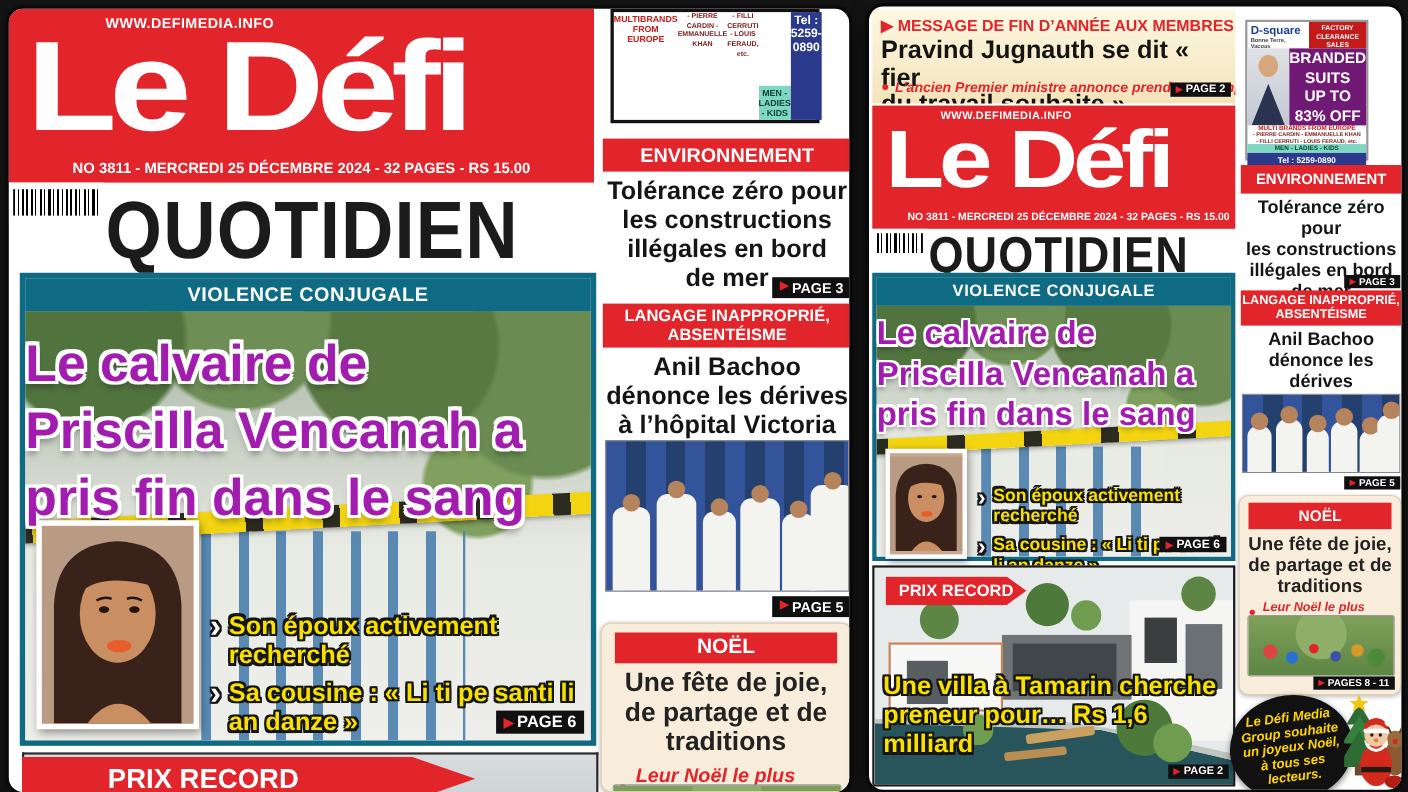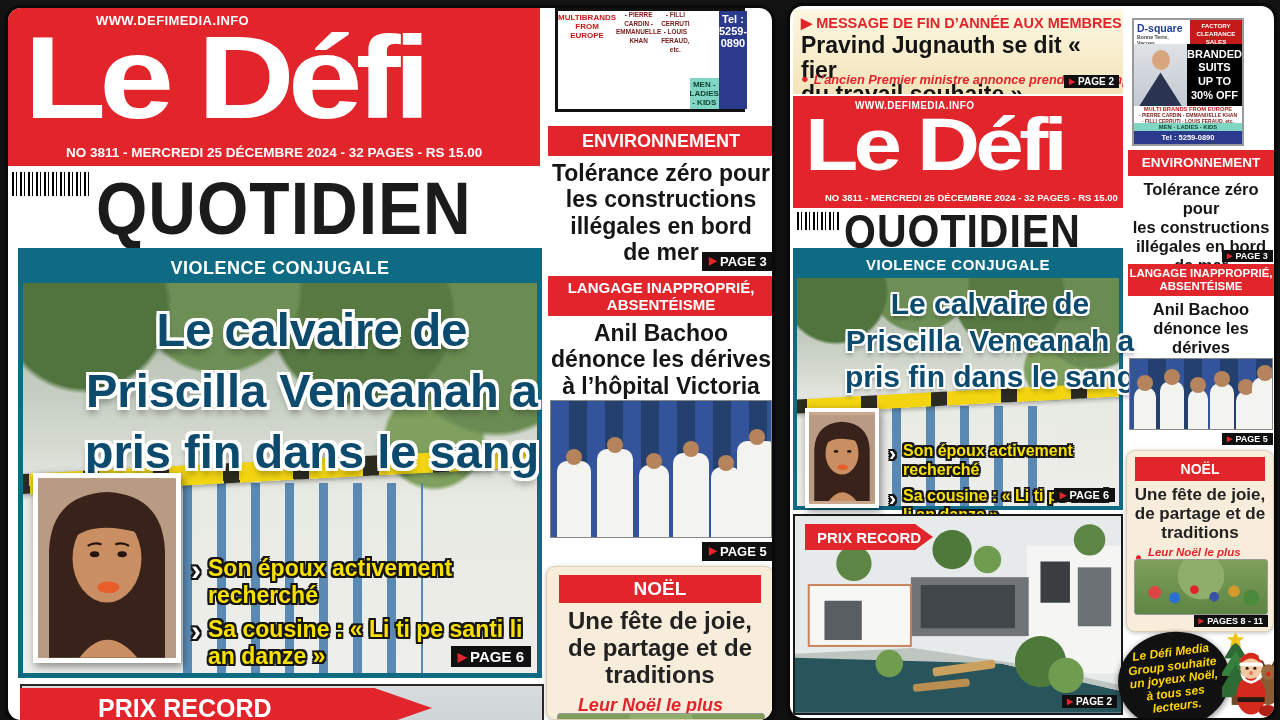--- a/index.html
+++ b/index.html
@@ -32,21 +32,21 @@
   .bars{width:100%;height:78%;background:repeating-linear-gradient(90deg,#000 0 2px,transparent 2px 4px,#000 4px 5px,transparent 5px 8px);}
 
   
   .red-label{position:absolute;background:#e2242b;color:#fff;font-weight:800;text-align:center;display:flex;flex-direction:column;justify-content:center;line-height:1.15;}
   .badge{position:absolute;background:#101010;color:#fff;font-weight:800;display:flex;align-items:center;gap:3px;padding:2px 7px;white-space:nowrap;}
   .badge .arr{color:#e2242b;font-size:.8em;line-height:1;}
   .kicker-band{position:absolute;left:0;top:0;right:0;background:#0f6a84;color:#ffffff;font-weight:800;text-align:center;letter-spacing:.5px;}
   .ow3{text-shadow:-3px -3px 0 #fff,0 -3px 0 #fff,3px -3px 0 #fff,-3px 0 0 #fff,3px 0 0 #fff,-3px 3px 0 #fff,0 3px 0 #fff,3px 3px 0 #fff,0 6px 7px rgba(0,0,0,.4);}
   .ow2{text-shadow:-2px -2px 0 #fff,0 -2px 0 #fff,2px -2px 0 #fff,-2px 0 0 #fff,2px 0 0 #fff,-2px 2px 0 #fff,0 2px 0 #fff,2px 2px 0 #fff,0 4px 5px rgba(0,0,0,.4);}
   .ob2{text-shadow:-2px -2px 0 #151515,0 -2px 0 #151515,2px -2px 0 #151515,-2px 0 0 #151515,2px 0 0 #151515,-2px 2px 0 #151515,0 2px 0 #151515,2px 2px 0 #151515;}
-  .headline-red{position:absolute;width:100%;text-align:center;font-weight:900;color:#0c4a6e;line-height:1.3;margin-left:32px;}
+  .headline-red{position:absolute;width:100%;font-weight:900;color:#a21caf;line-height:1.3;}
   .blk-head{position:absolute;text-align:center;font-weight:900;color:#151515;line-height:1.15;}
 
   
   .maincard{position:absolute;border:5px solid #0f6a84;background:#dfe3dc;}
   .mc-l{left:10px;top:240px;width:524px;height:430px;}
   .mc-r{left:3px;top:242px;width:330px;height:262px;border-width:4px;}
   .photo-house{position:absolute;left:0;right:0;bottom:0;overflow:hidden;
     background:
       radial-gradient(circle at 12% 6%,#51743f 0 14%,transparent 15%),
       radial-gradient(circle at 38% 2%,#6d8f55 0 16%,transparent 17%),
@@ -133,21 +133,21 @@
   .ad-r{position:absolute;left:342px;top:12px;width:112px;height:128px;border:2px solid #999;background:#fff;display:flex;flex-direction:column;font-weight:700;}
   .adr-top{display:flex;height:24px;}
   .adr-brand{width:56px;padding:2px 3px;}
   .adr-brand .bn{color:#1c3f94;font-weight:800;font-size:10.5px;}
   .adr-brand .bs{color:#444;font-size:5.2px;}
   .adr-fact{flex:1;background:#c41a1a;color:#fff;font-size:6.2px;text-align:center;line-height:1.25;padding-top:2px;font-weight:800;}
   .adr-body{display:flex;height:70px;}
   .adr-man{width:58px;background:linear-gradient(#dfe2e6,#c3c9d2);position:relative;overflow:hidden;}
   .adr-man .suit2{position:absolute;left:0;right:0;bottom:0;height:60%;background:#2a3350;clip-path:polygon(10% 100%,50% 10%,90% 100%);}
   .adr-man .head2{position:absolute;left:50%;top:6px;transform:translateX(-50%);width:18px;height:20px;border-radius:50%;background:#d8a67c;}
-  .adr-offer{flex:1;background:#000000;color:#fff;display:flex;flex-direction:column;justify-content:center;text-align:center;font-weight:800;font-size:11px;line-height:1.25;}
+  .adr-offer{flex:1;background:#701a75;color:#fff;display:flex;flex-direction:column;justify-content:center;text-align:center;font-weight:800;font-size:14px;line-height:1.25;}
   .adr-lines{height:17px;text-align:center;}
   .adr-lines .m1{color:#c41a1a;font-size:5.8px;font-weight:800;}
   .adr-lines .m2{color:#7a1a1a;font-size:5px;line-height:1.2;}
   .adr-teal{background:#7fd6c2;color:#143;font-size:5.8px;text-align:center;padding:1px 0;font-weight:800;}
   .adr-blue{background:#2b3a8c;color:#fff;font-size:7.5px;text-align:center;padding:2px 0;}
 
   
   .env-label-r{left:338px;top:144px;width:146px;height:26px;font-size:13.5px;}
   .env-head-r{left:338px;top:174px;width:146px;font-size:16.5px;}
   .badge-p3r{left:432px;top:244px;font-size:9px;padding:1px 5px;}
@@ -328,21 +328,21 @@
         </div>
         <div class="adr-fact">FACTORY CLEARANCE SALES</div>
       </div>
       <div class="adr-body">
         <div class="adr-man">
           <div class="head2"></div>
           <div class="suit2"></div>
         </div>
         <div class="adr-offer">
           <div>BRANDED SUITS</div>
-          <div>UP TO 30% OFF</div>
+          <div>UP TO 83% OFF</div>
         </div>
       </div>
       <div class="adr-lines">
         <div class="m1">MULTI BRANDS FROM EUROPE</div>
         <div class="m2">- PIERRE CARDIN - EMMANUELLE KHAN</div>
         <div class="m2">- FILLI CERRUTI - LOUIS FERAUD, etc.</div>
       </div>
       <div class="adr-teal">MEN - LADIES - KIDS</div>
       <div class="adr-blue">Tel : 5259-0890</div>
     </div>
@@ -404,20 +404,24 @@
         <path d="M0,140 L120,134 L240,152 L332,172 L332,178 L210,150 L0,144 Z" fill="#bfc6c2"></path>
         <circle cx="250" cy="148" r="26" fill="#4d7a3a"></circle>
         <circle cx="276" cy="162" r="18" fill="#6f9c4e"></circle>
         <circle cx="96" cy="150" r="14" fill="#6f9c4e"></circle>
         <rect x="140" y="150" width="64" height="9" rx="3" fill="#caa05e" transform="rotate(-8 172 154)"></rect>
         <rect x="120" y="168" width="58" height="8" rx="3" fill="#b98e50" transform="rotate(-6 149 172)"></rect>
       </svg>
       <div class="prix-banner pb-r">
         <span>PRIX RECORD</span>
       </div>
+      <div class="villa-head ob2">
+        <div>Une villa à Tamarin cherche</div>
+        <div>preneur pour… Rs 1,6 milliard</div>
+      </div>
       <div class="badge" style="right:4px;bottom:5px;font-size:10px;padding:1px 5px;">
         <span class="arr">▶</span>
         <span>PAGE 2</span>
       </div>
     </div>
 
     <div class="red-label env-label-r">ENVIRONNEMENT</div>
     <div class="blk-head env-head-r">
       <div>Tolérance zéro pour</div>
       <div>les constructions</div>

